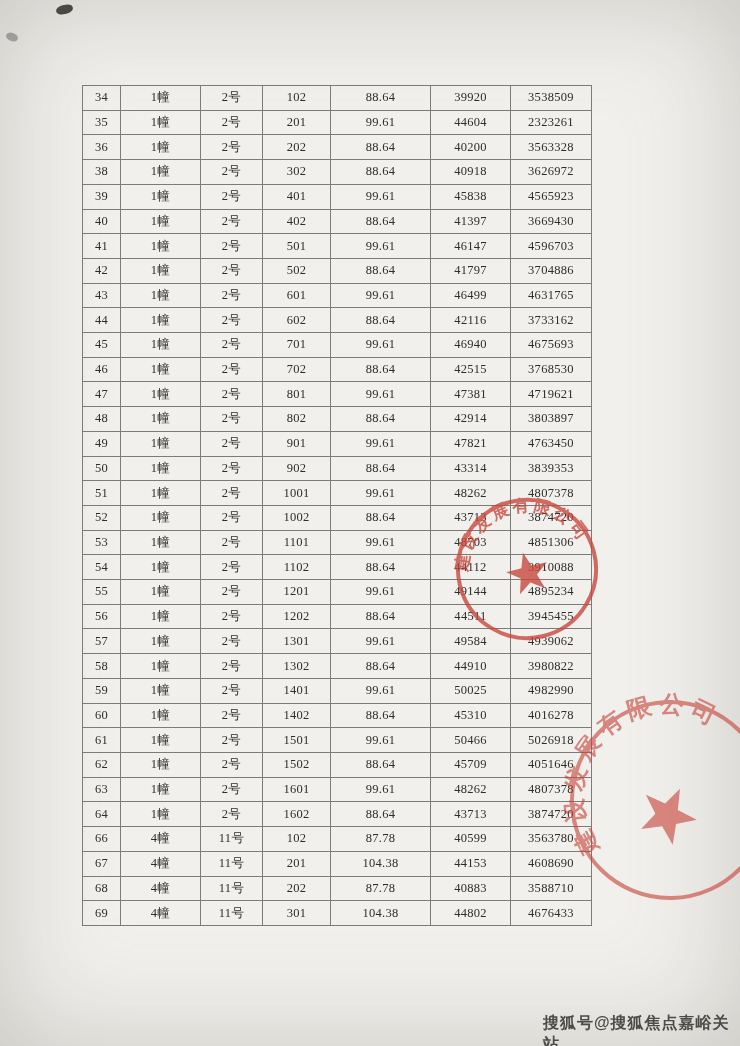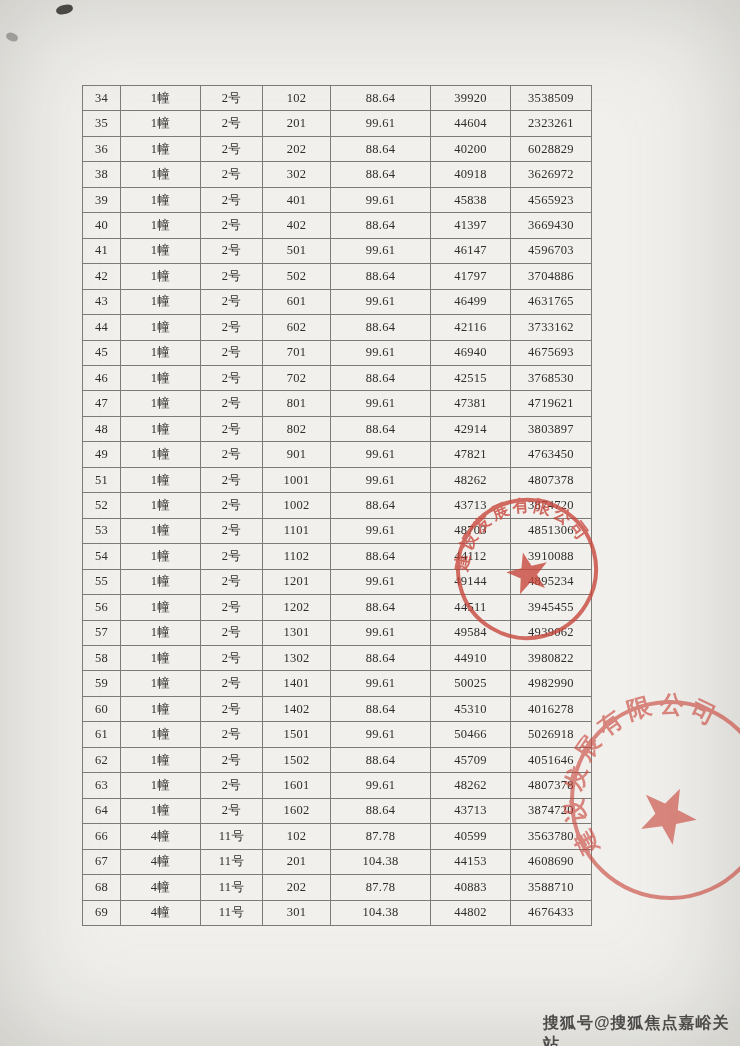--- a/index.html
+++ b/index.html
@@ -85,21 +85,21 @@
           <td>44604</td>
           <td>2323261</td>
         </tr>
         <tr>
           <td>36</td>
           <td>1幢</td>
           <td>2号</td>
           <td>202</td>
           <td>88.64</td>
           <td>40200</td>
-          <td>6028829</td>
+          <td>3563328</td>
         </tr>
         <tr>
           <td>38</td>
           <td>1幢</td>
           <td>2号</td>
           <td>302</td>
           <td>88.64</td>
           <td>40918</td>
           <td>3626972</td>
         </tr>
@@ -194,20 +194,29 @@
           <td>3803897</td>
         </tr>
         <tr>
           <td>49</td>
           <td>1幢</td>
           <td>2号</td>
           <td>901</td>
           <td>99.61</td>
           <td>47821</td>
           <td>4763450</td>
+        </tr>
+        <tr>
+          <td>50</td>
+          <td>1幢</td>
+          <td>2号</td>
+          <td>902</td>
+          <td>88.64</td>
+          <td>43314</td>
+          <td>3839353</td>
         </tr>
         <tr>
           <td>51</td>
           <td>1幢</td>
           <td>2号</td>
           <td>1001</td>
           <td>99.61</td>
           <td>48262</td>
           <td>4807378</td>
         </tr>

